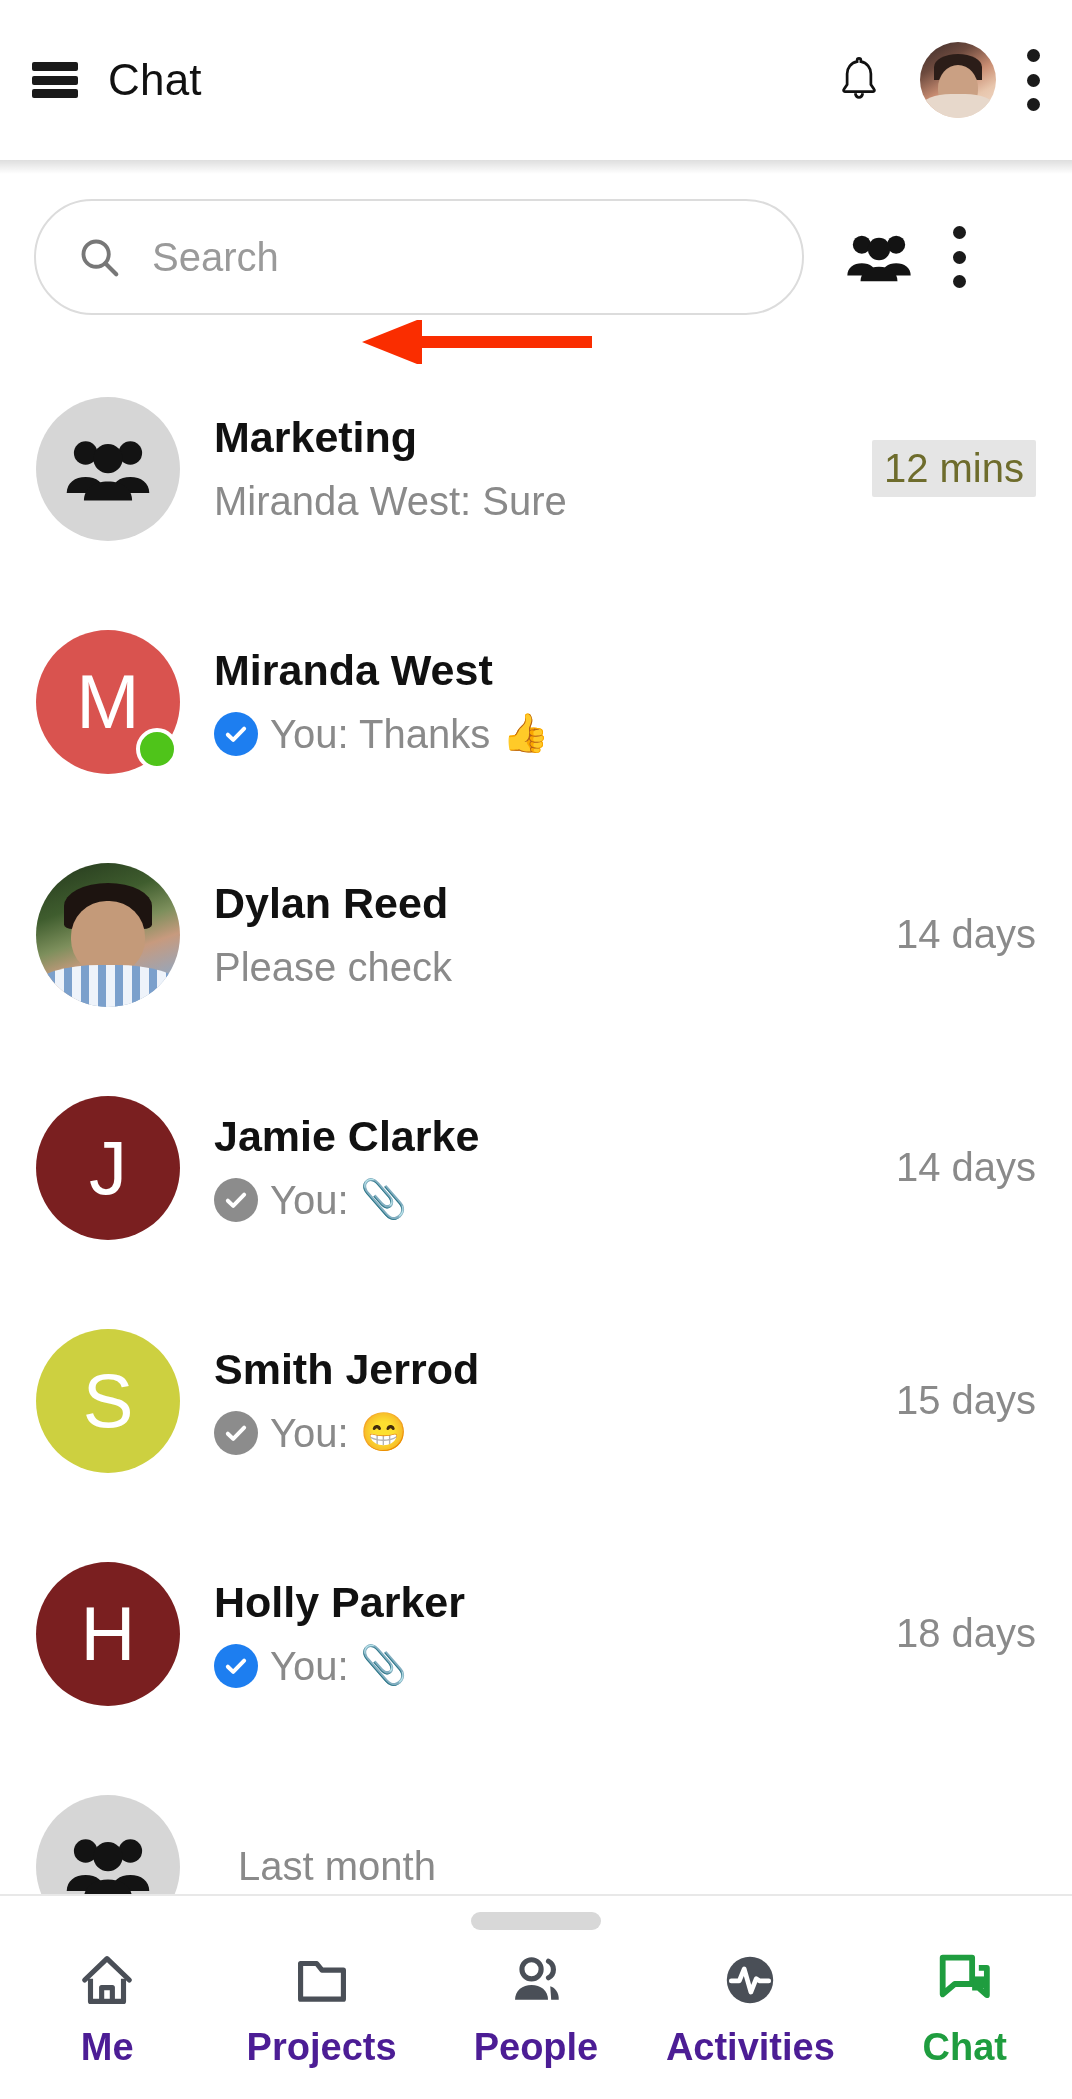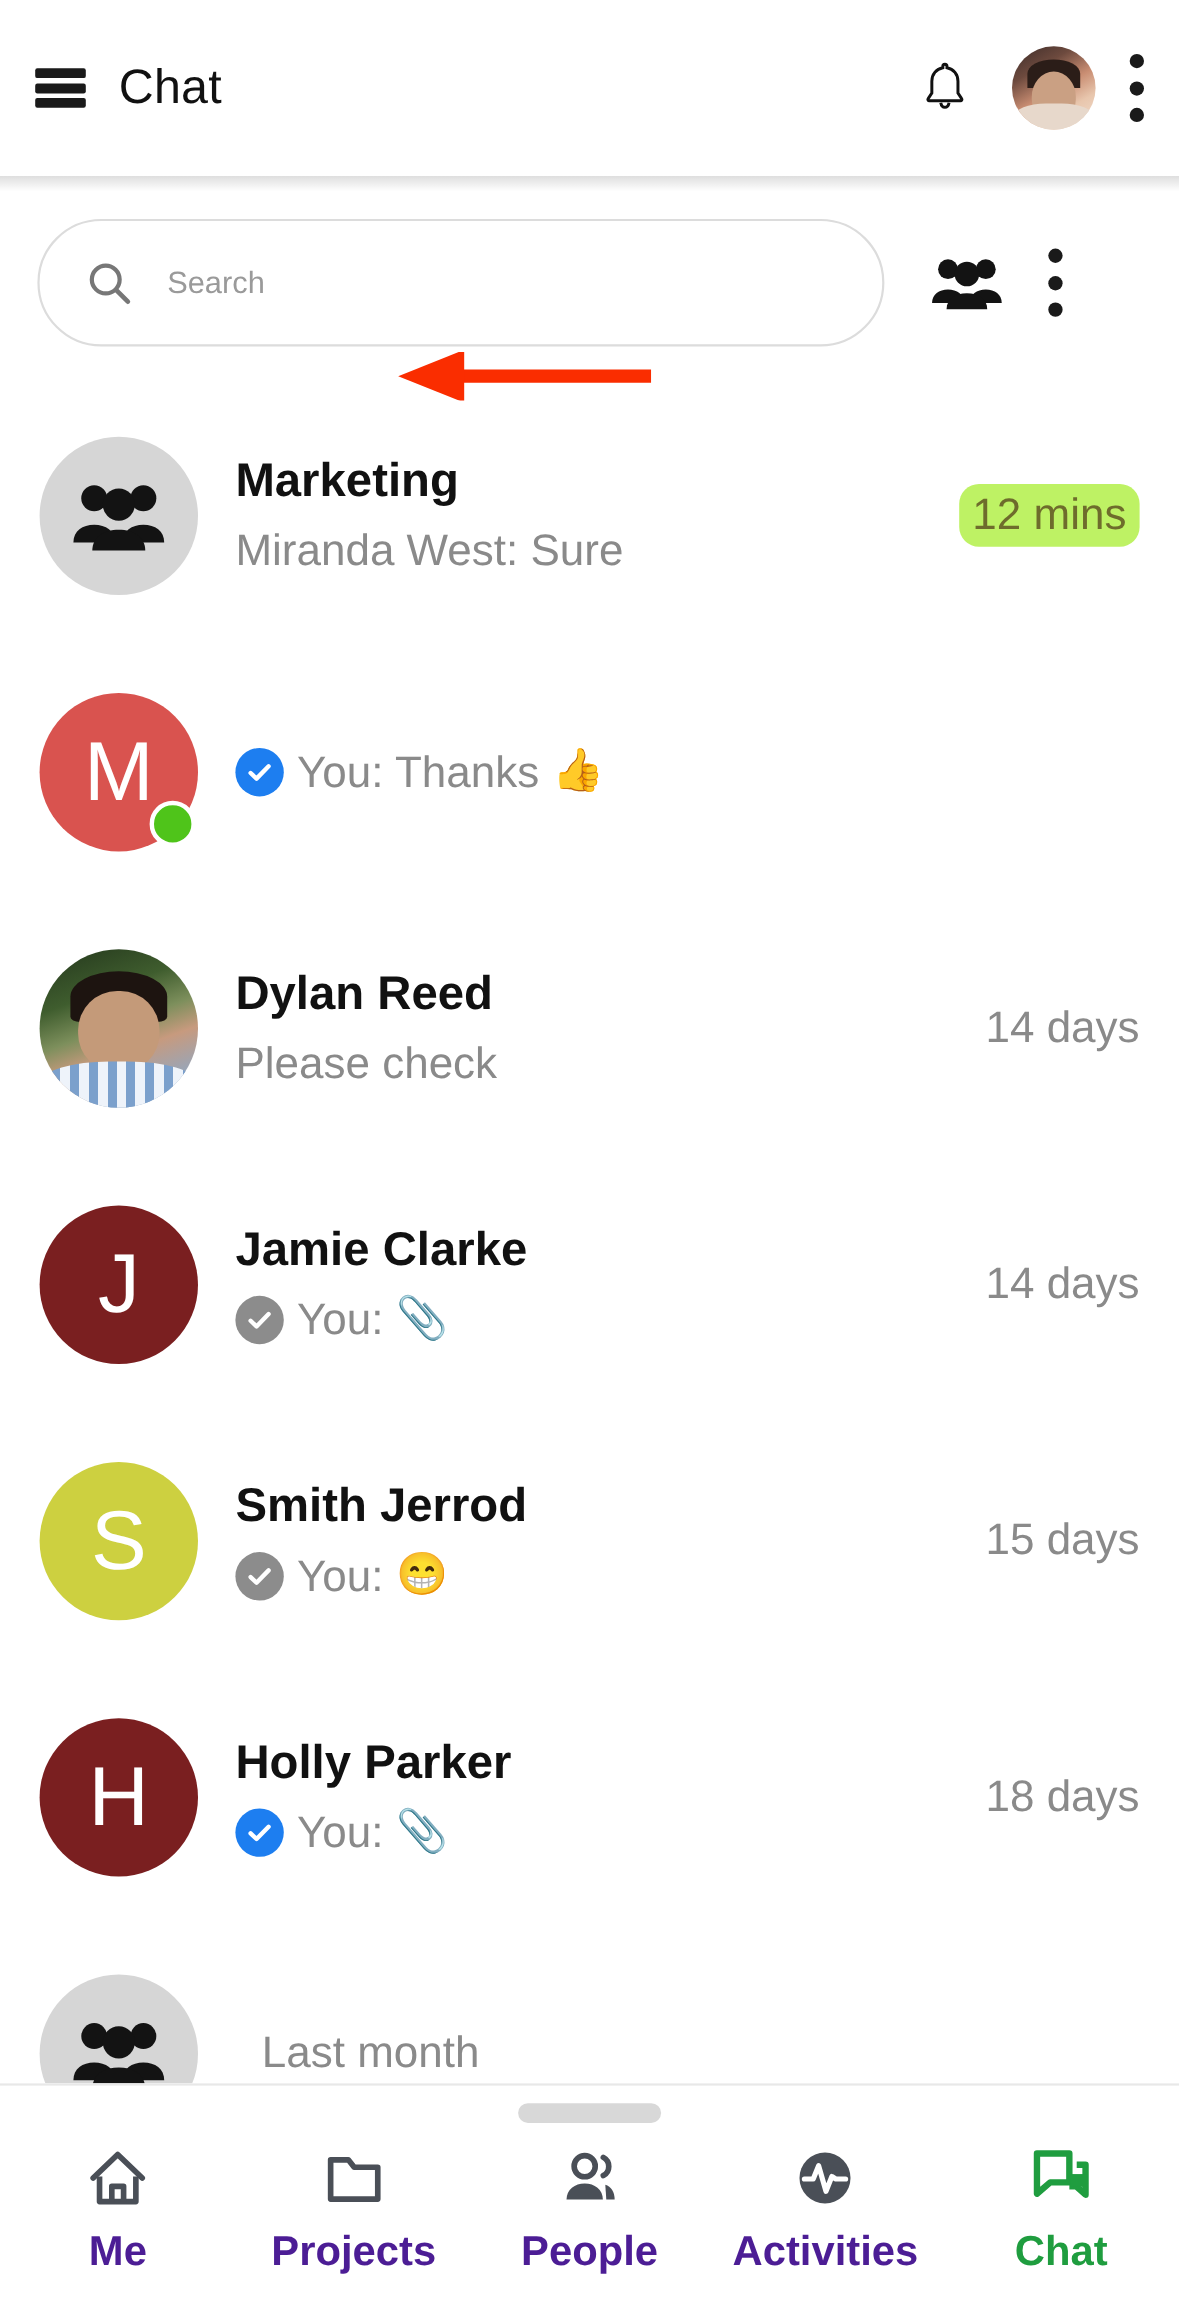--- a/index.html
+++ b/index.html
@@ -54,21 +54,21 @@
   
   .searchrow {
     position:absolute; top:196px; left:0; width:1072px; height:122px;
     display:flex; align-items:center; padding:0 34px;
   }
   .searchbox {
     width:770px; height:116px; border:2px solid #dcdcdc; border-radius:60px;
     display:flex; align-items:center; padding:0 40px; background:#fff; cursor:text;
   }
   .search-ico { width:46px; height:46px; margin-right:30px; flex:none; }
-  .search-ph { font-size:28px; color:#9a9a9a; }
+  .search-ph { font-size:40px; color:#9a9a9a; }
   .groups-ico { width:66px; height:54px; margin-left:42px; cursor:pointer; flex:none; }
   .searchrow .kebab { margin-left:40px; }
 
   
   .list { position:absolute; top:352px; left:0; width:1072px; height:1542px; overflow:hidden; }
   .row { position:relative; height:233px; display:flex; align-items:center; padding:0 36px; cursor:pointer; }
   .av-wrap { position:relative; width:144px; height:144px; flex:none; margin-right:34px; }
   .av {
     width:144px; height:144px; border-radius:50%;
     display:flex; align-items:center; justify-content:center;
@@ -92,21 +92,21 @@
   .row-main { flex:1; min-width:0; }
   .row-title { font-size:43px; color:#111; font-weight:700; line-height:1.15; margin-bottom:16px; }
   .row-sub { display:flex; align-items:center; font-size:40px; color:#8a8a8a; line-height:1.15;text-align:center; }
   .tick { width:44px; height:44px; border-radius:50%; margin-right:12px; flex:none;
     display:flex; align-items:center; justify-content:center; }
   .tick.read { background:#1d7ef0; }
   .tick.sent { background:#8c8c8c; }
   .tick svg { width:28px; height:28px; }
   .emoji { font-size:38px; margin-left:12px; }
   .row-time { font-size:40px; color:#8a8a8a; flex:none; margin-left:24px; white-space:nowrap; }
-  .row-time.hl { background:#bef264; color:#6e6c2c; padding:6px 12px; border-radius:18px; }
+  .row-time.hl { background:#e5e5e5; color:#6e6c2c; padding:6px 12px; border-radius:2px; }
 
   
   .arrow { position:absolute; left:352px; top:320px; width:240px; height:44px; z-index:9;
     pointer-events:none; }
 
   
   .navwrap { position:absolute; left:0; bottom:0; width:1072px; height:205px;
     background:#fff; border-top:2px solid #e8e8e8; z-index:6; }
   .grabber { position:absolute; left:50%; top:16px; transform:translateX(-50%);
     width:130px; height:18px; border-radius:12px; background:#d8d8d8; }
@@ -196,20 +196,21 @@
           </div>
         </div>
         <div class="row-time hl">12 mins</div>
       </div>
       <div class="row">
         <div class="av-wrap">
           <div class="av" style="background: rgb(217, 83, 79);">M</div>
           <div class="online-dot"></div>
         </div>
         <div class="row-main">
+          <div class="row-title">Miranda West</div>
           <div class="row-sub">
             <span class="tick read">
               <svg viewBox="0 0 24 24">
                 <path d="M5 12.6 L9.6 17 L19 7.4" fill="none" stroke="#fff" stroke-width="3.4" stroke-linecap="round" stroke-linejoin="round"></path>
               </svg>
             </span>
             <span>You: Thanks</span>
             <span class="emoji">👍</span>
           </div>
         </div>

